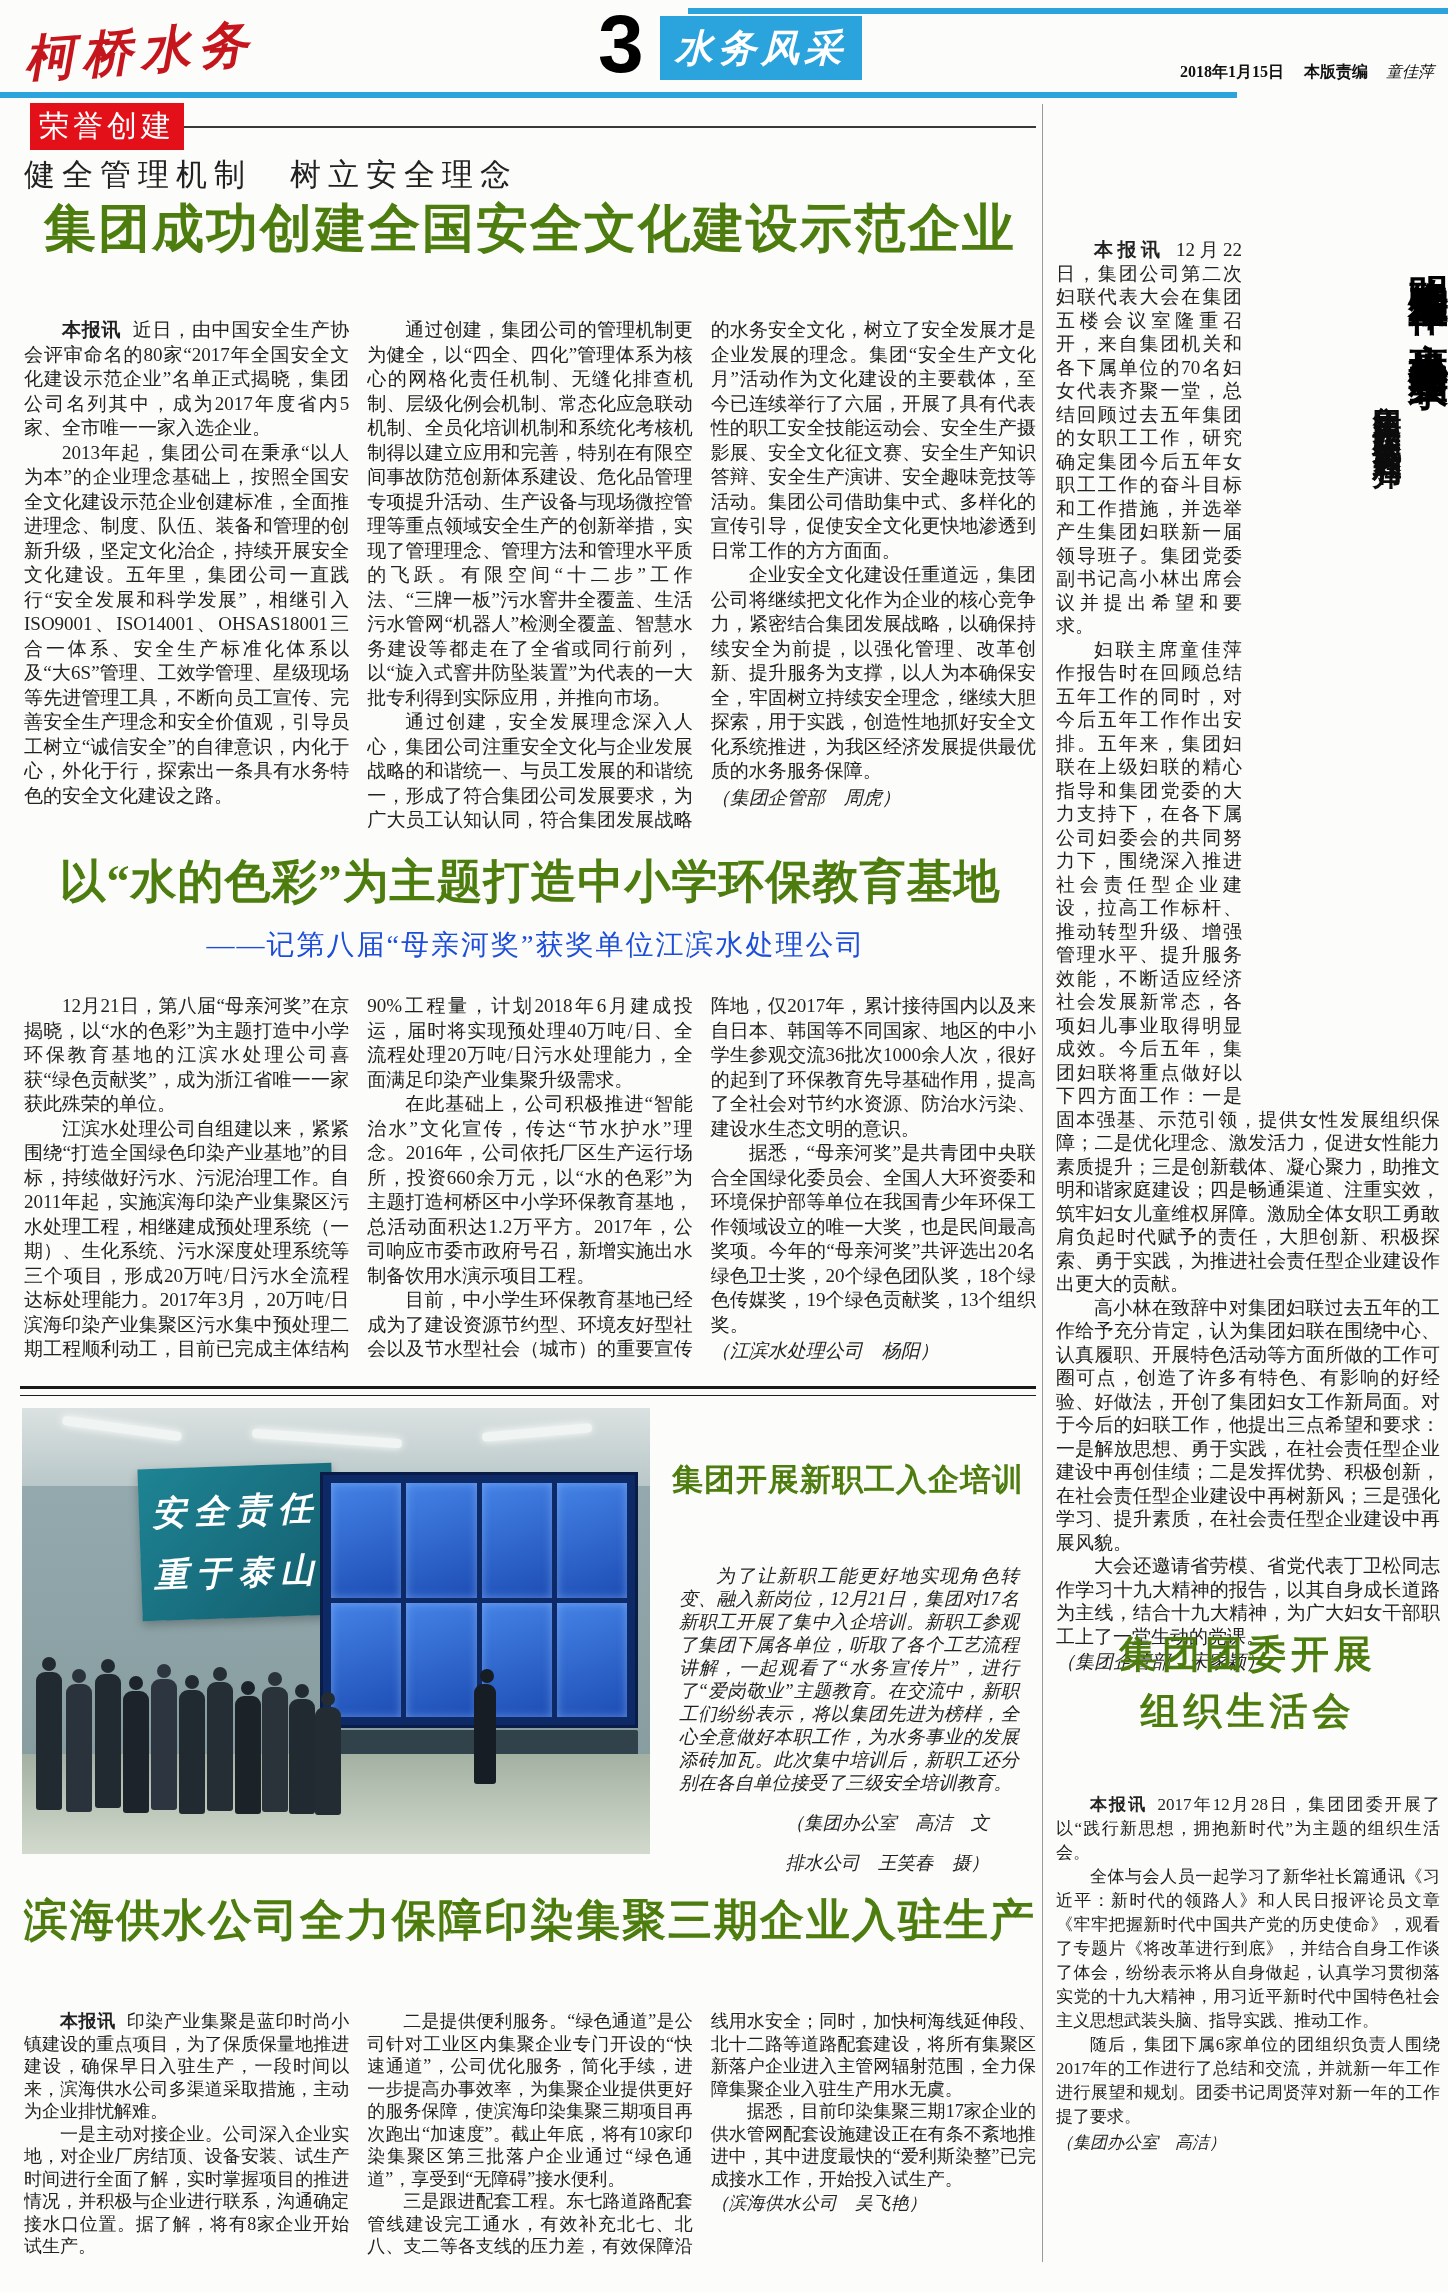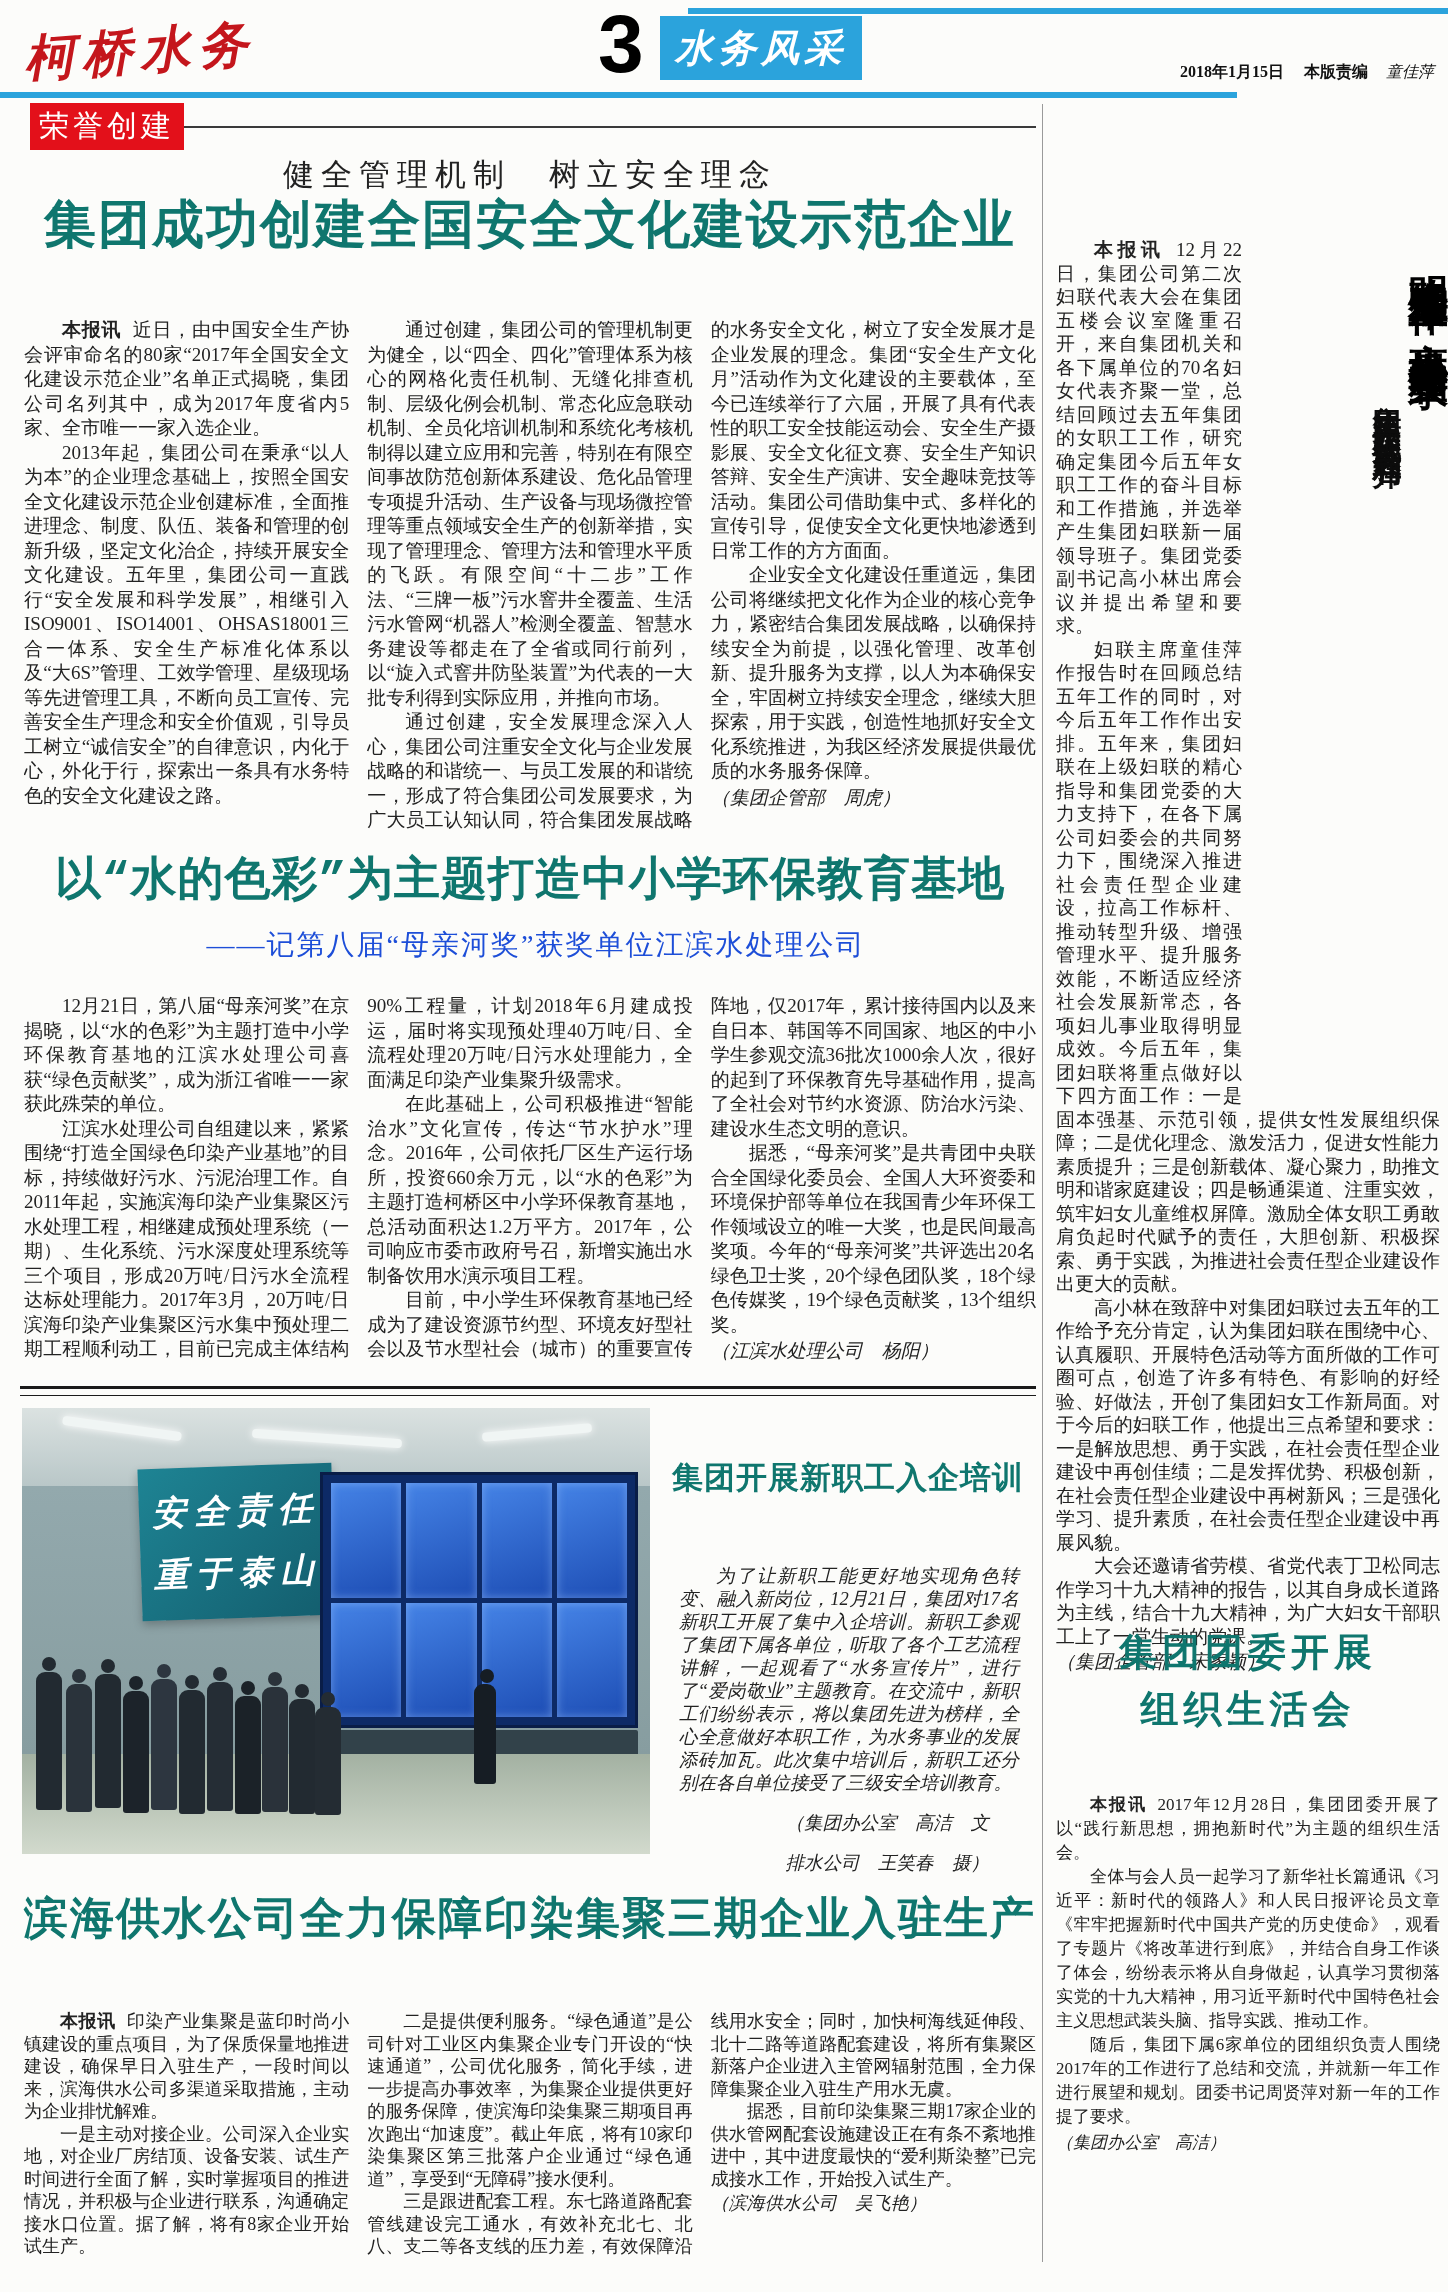--- a/index.html
+++ b/index.html
@@ -24,22 +24,22 @@
   .bottom-line{left:0;top:92px;width:1237px;height:6px;background:#2ba3dc;}
 
   .honor-badge{left:30px;top:103px;width:154px;height:47px;background:#e3101a;
                display:flex;align-items:center;justify-content:center;}
   .honor-badge span{color:#fff;font-weight:400;font-size:30px;letter-spacing:4px;
                     font-family:"Liberation Sans","DejaVu Sans",sans-serif;}
   .badge-rule{left:184px;top:126px;width:852px;height:2px;background:#3a3a3a;}
   .v-rule{left:1042px;top:104px;width:1px;height:2158px;background:#9a9a9a;}
 
   
-  .hl{font-family:Liberation Mono, monospace;font-weight:700;color:#0f766e;text-align:center;}
-  .kicker{left:24px;top:154px;width:1012px;text-align:center;font-size:31px;letter-spacing:7px;color:#222;}
+  .hl{font-family:Liberation Serif, serif;font-weight:700;color:#4d7c0f;text-align:center;}
+  .kicker{left:24px;top:154px;width:1012px;text-align:left;font-size:31px;letter-spacing:7px;color:#222;}
   .h1{left:24px;top:198px;width:1012px;font-size:52px;letter-spacing:2px;line-height:62px;}
   .h2{left:24px;top:854px;width:1012px;font-size:46px;letter-spacing:1px;line-height:56px;}
   .h2-sub{left:30px;top:926px;width:1012px;text-align:center;font-size:28px;letter-spacing:2px;color:#1d4ed8;}
   .h4{left:660px;top:1460px;width:376px;font-size:31px;letter-spacing:1px;line-height:40px;}
   .h5{left:24px;top:1894px;width:1012px;font-size:44px;letter-spacing:2px;line-height:54px;}
   .h6{left:1056px;top:1626px;width:384px;font-size:38px;letter-spacing:5px;line-height:57px;text-align:center;}
   .h6 span{display:block;}
 
   
   .cols{column-gap:18px;text-align:justify;font-size:19px;line-height:24.5px;overflow:hidden;color:#222;}

